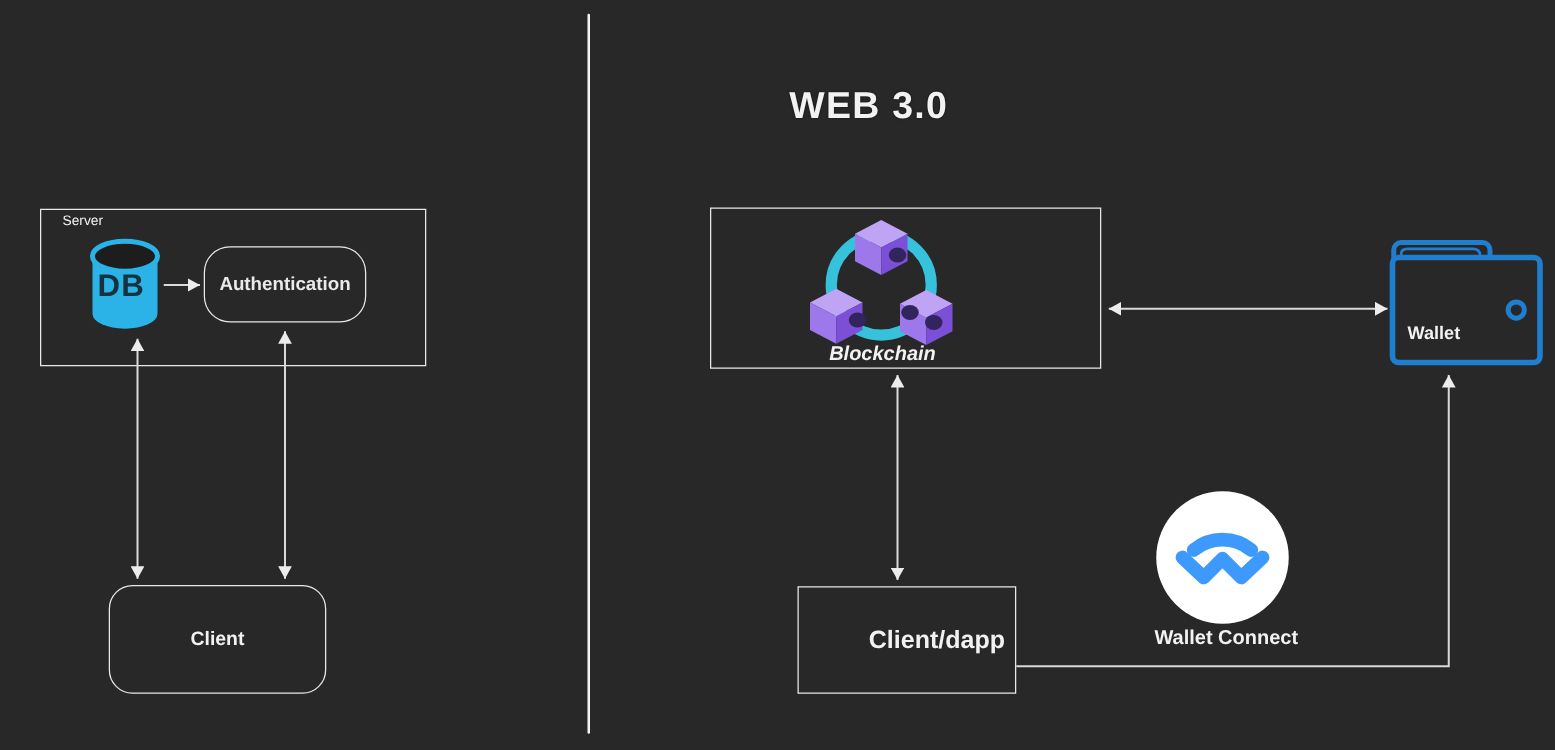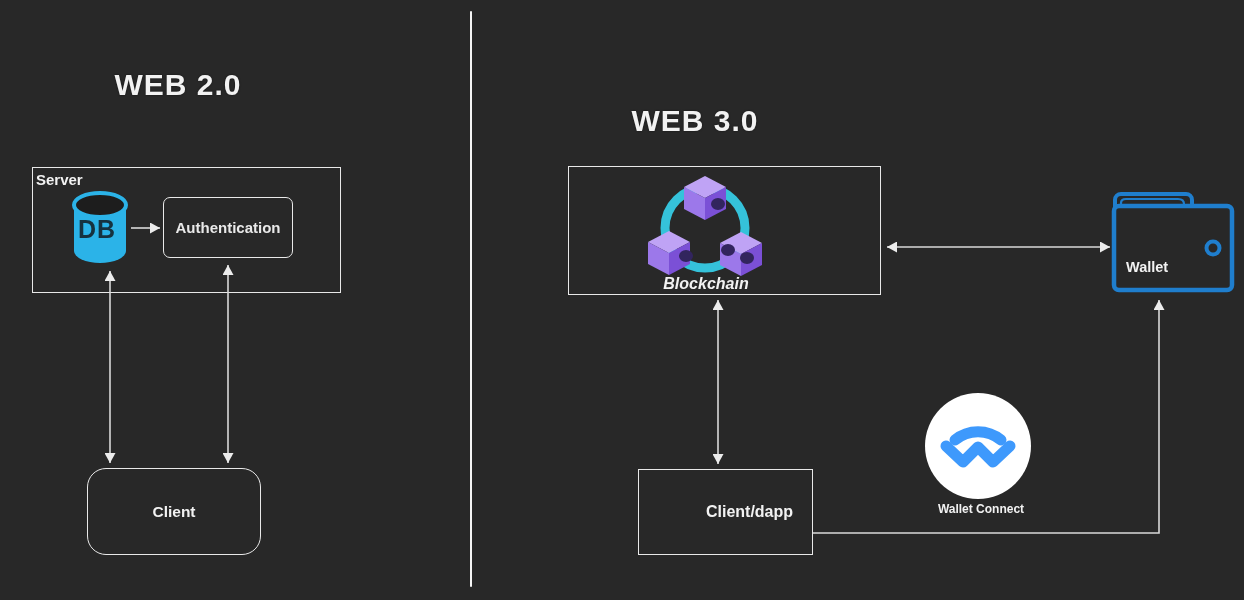--- a/index.html
+++ b/index.html
@@ -16,41 +16,41 @@
     font-family:"Liberation Sans","DejaVu Sans",sans-serif;
     color:var(--text);
   }
   .canvas{position:relative; width:1244px; height:600px; background:var(--background);}
   .divider{position:absolute; left:470px; top:11px; width:2px; height:576px;
     background:#f5f5f5; border-radius:1px;}
   .title{position:absolute; top:68px; width:150px; text-align:center;
     font-size:30px; font-weight:700; letter-spacing:1px; color:var(--text);
     text-shadow:0 0 2px rgba(0,0,0,.6);}
   .title.web2{left:103px;}
-  .title.web3{left:620px;margin-top:36px;}
+  .title.web3{left:620px;}
   .box{position:absolute; border:1.6px solid var(--box-border); background:transparent;}
   .box.centered{display:flex; align-items:center; justify-content:center;}
   .server-box{left:32px; top:167px; width:309px; height:126px;}
-  .server-label{position:absolute; left:3px; top:3px; font-size:15px; font-weight:700;}
-  .auth-box{left:163px; top:197px; width:130px; height:61px; border-radius:7px;
+  .server-label{position:absolute; left:17px; top:3px; font-size:11px; font-weight:400;}
+  .auth-box{left:163px; top:197px; width:130px; height:61px; border-radius:21px;
     font-size:15px; font-weight:600; color:#e9e9e9;}
   .client-box{left:87px; top:468px; width:174px; height:87px;
     font-size:15.5px; font-weight:700;border-radius:19px;}
   .blockchain-box{left:568px; top:166px; width:313px; height:129px;}
   .blockchain-label{position:absolute; left:620px; top:275px; width:172px;
     text-align:center; font-size:16px; font-weight:700;font-style:italic;}
   .clientdapp-box{left:638px; top:469px; width:175px; height:86px;
-    font-size:16px; font-weight:700;padding-left:48px;}
+    font-size:20px; font-weight:700;padding-left:48px;}
   .db-label{position:absolute; left:78px; top:213px; width:44px; height:32px;
     text-align:left; font-size:25px; font-weight:700; color:var(--db-text);
     letter-spacing:1px; line-height:32px;}
   .wallet-label{position:absolute; left:1126px; top:259px; width:68px;
     text-align:left; font-size:14.5px; font-weight:600;}
   .wc-label{position:absolute; left:896px; top:502px; width:170px;
-    text-align:center; font-size:12px; font-weight:700;}
+    text-align:center; font-size:16px; font-weight:700;}
   svg.overlay{position:absolute; left:0; top:0; pointer-events:none;}
   .ln{stroke:var(--line); stroke-width:1.6; fill:none;}
   .arrowhead{fill:#ececec;}
   .db-body{fill:var(--db-cyan);}
   .db-top{fill:var(--icon-dark); stroke:var(--db-cyan); stroke-width:4;}
   .cube-top{fill:var(--cube-top);}
   .cube-left{fill:var(--cube-left);}
   .cube-right{fill:var(--cube-right);}
   .ring{stroke:var(--ring-cyan); stroke-width:9; fill:none;}
   .hole{fill:var(--cube-hole);}
@@ -59,21 +59,20 @@
   .wc-circle{fill:var(--white);}
   .wc-glyph{stroke:var(--walletconnect-blue); fill:none; stroke-linecap:round; stroke-linejoin:round;}
 </style>
 </head>
 <body>
 
 <div class="canvas">
 
   <div class="divider"></div>
 
-  <div class="title web2">WEB 2.0</div>
   <div class="title web3">WEB 3.0</div>
 
   <div class="box server-box">
     <div class="server-label">Server</div>
   </div>
   <div class="box centered auth-box">
     <span>Authentication</span>
   </div>
   <div class="box centered client-box">
     <span>Client</span>

